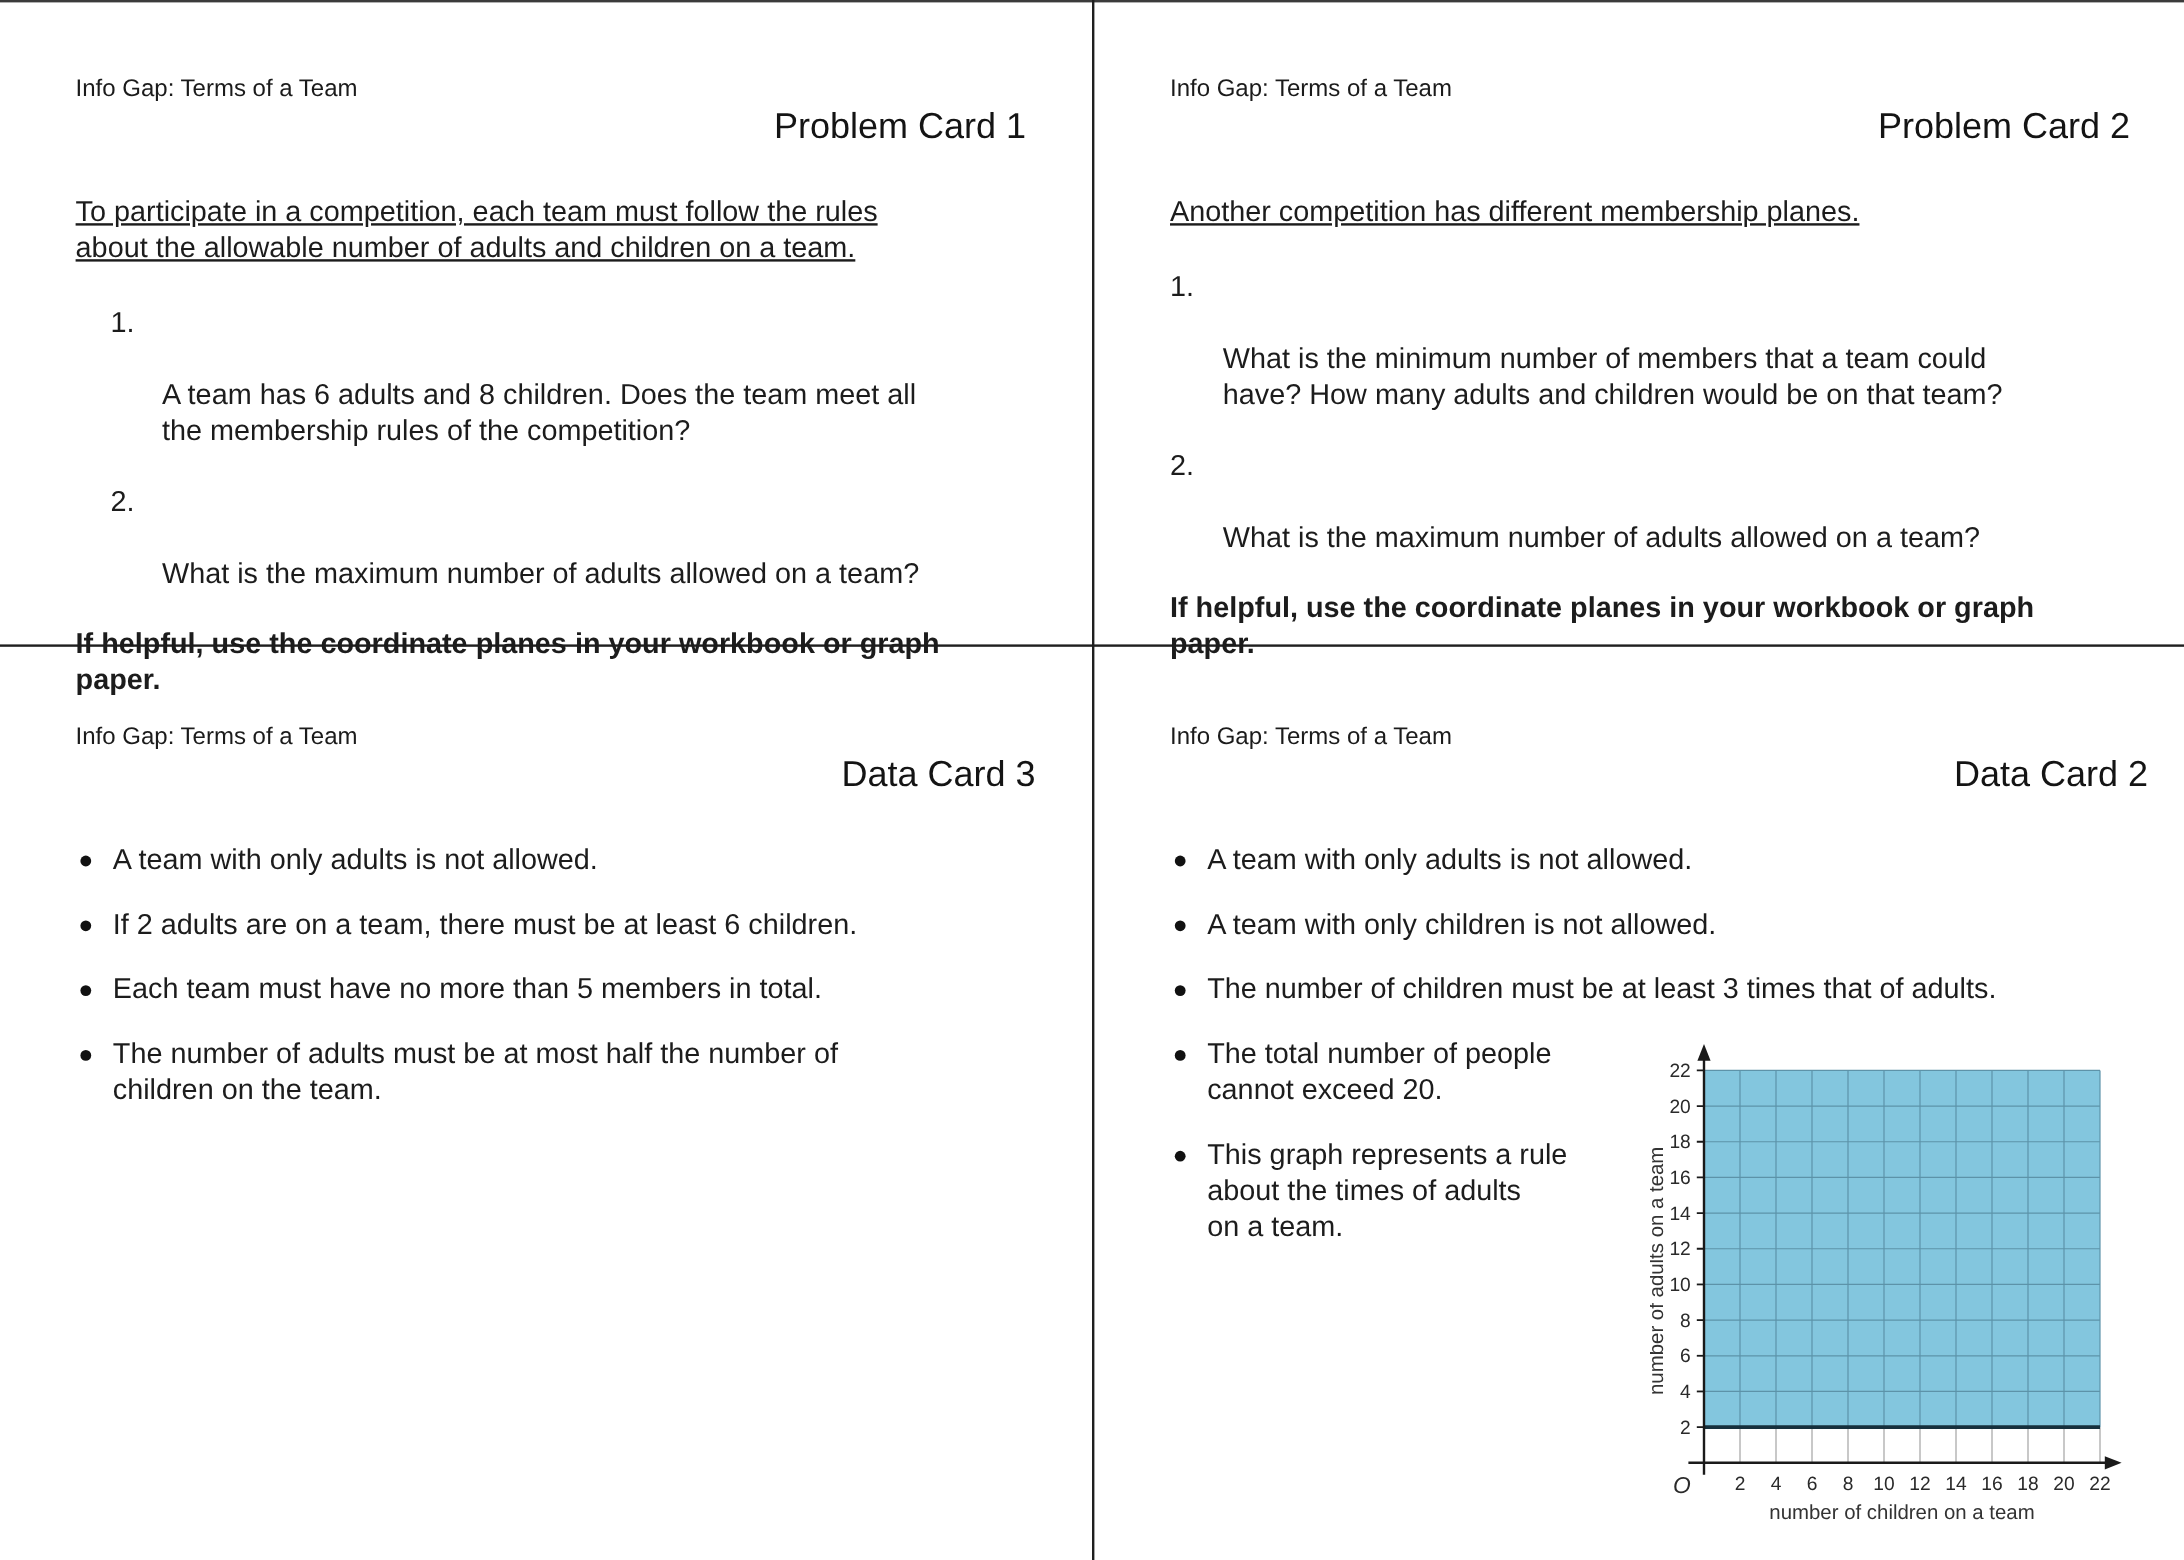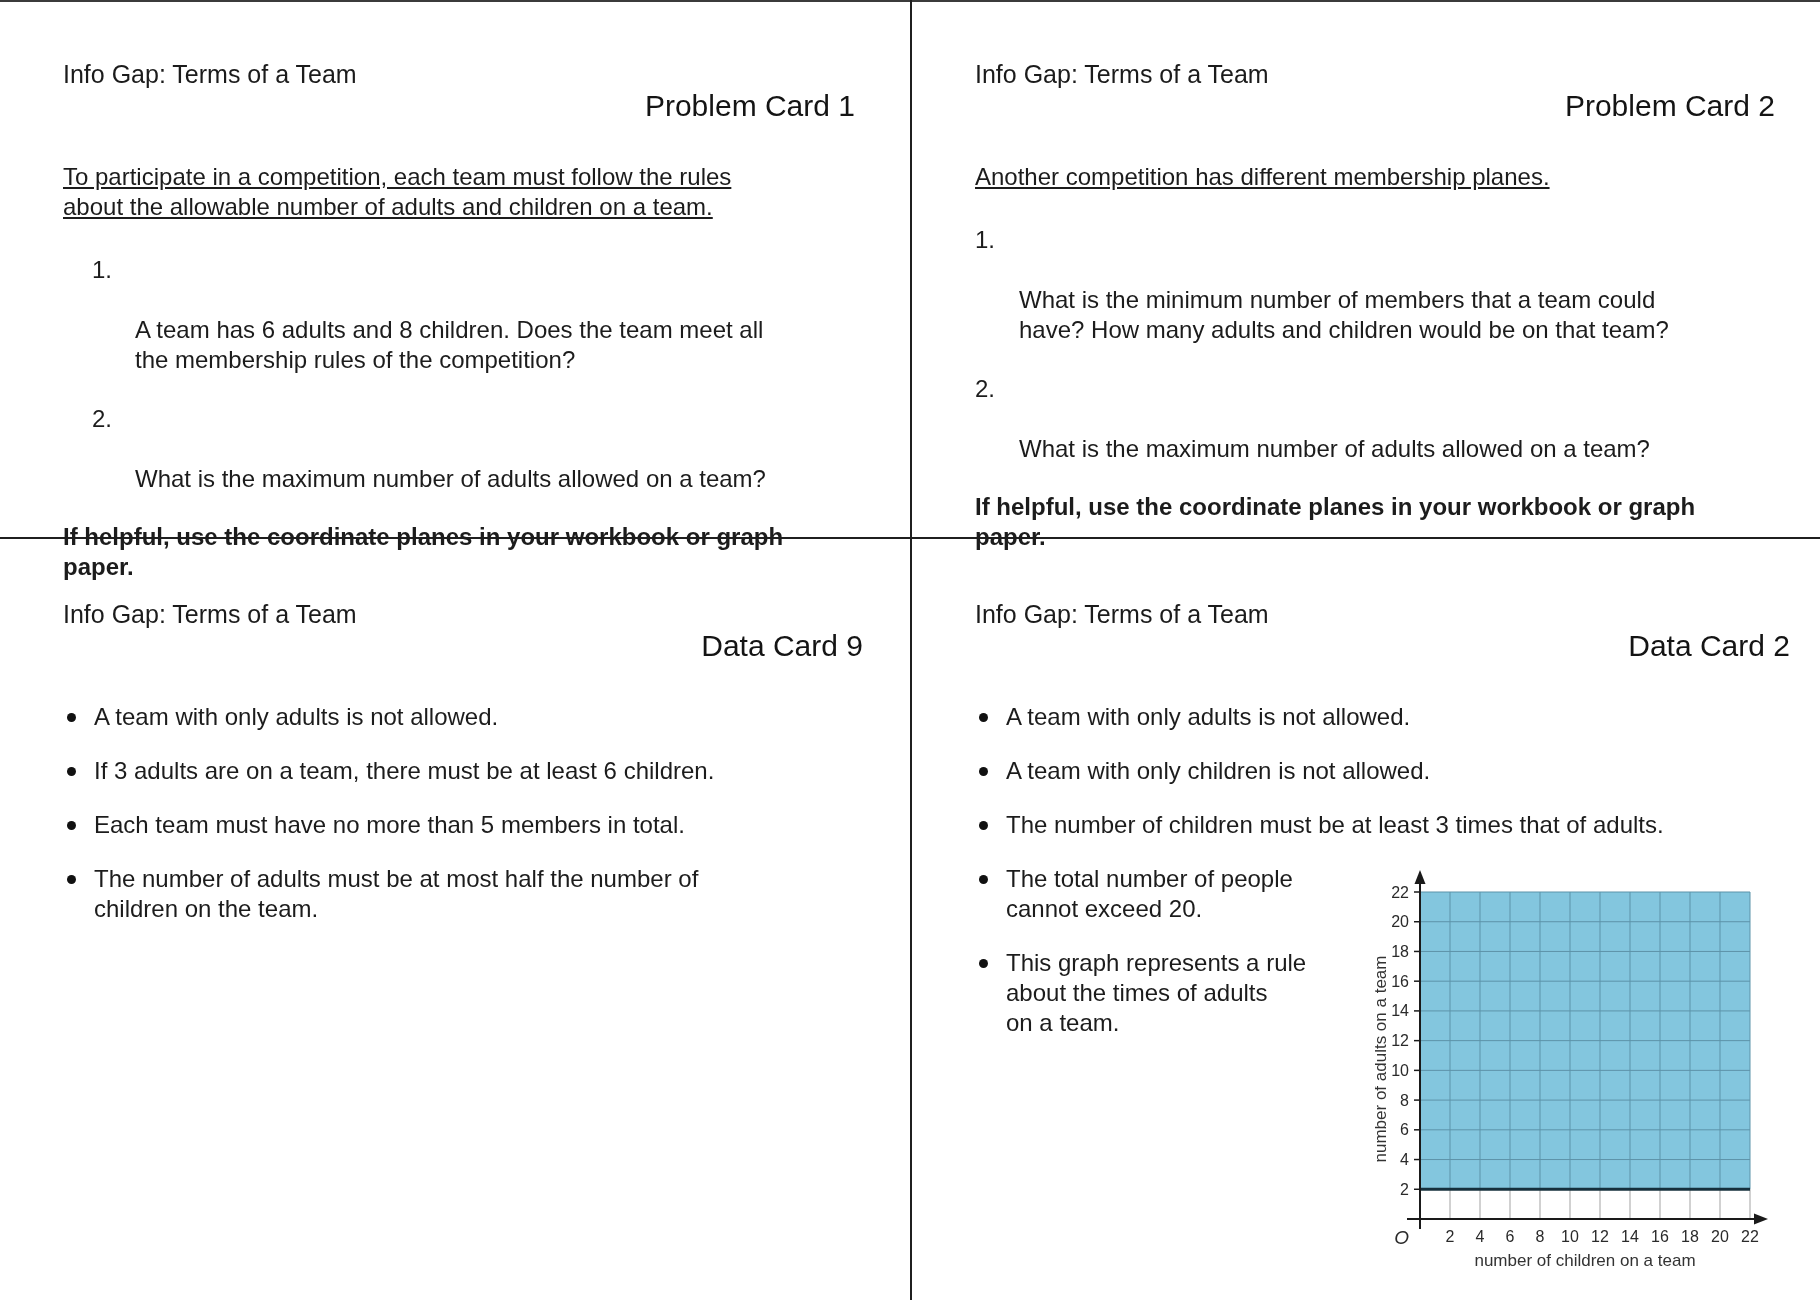--- a/index.html
+++ b/index.html
@@ -10,21 +10,21 @@
   .top-border{position:absolute;left:0;top:0;width:1820px;height:2px;background:#3b3b3b;}
   .v-divider{position:absolute;left:910px;top:0;width:2px;height:1300px;background:#1f1f1f;}
   .h-divider{position:absolute;left:0;top:537px;width:1820px;height:2px;background:#1f1f1f;}
 
   .card{position:absolute;}
   .card-tl{left:63px;top:62px;width:792px;}
   .card-tr{left:975px;top:62px;width:800px;}
   .card-bl{left:63px;top:602px;width:800px;}
   .card-br{left:975px;top:602px;width:815px;}
 
-  .eyebrow{font-size:25px;line-height:24px;color:#1b1b1b;}
+  .eyebrow{font-size:20px;line-height:24px;color:#1b1b1b;}
   .card-title{font-size:30px;line-height:40px;color:#141414;text-align:right;}
   .body-text{font-size:24px;line-height:30px;white-space:pre-line;color:#1c1c1c;}
   .intro{margin-top:36px;text-decoration:underline;}
   ol.plist{list-style:none;margin:33px 0 0 0;padding:0;}
   ol.plist li{position:relative;}
   ol.plist li + li{margin-top:29px;}
   .card-tl ol.plist li{padding-left:72px;}
   .card-tl ol.plist .num{position:absolute;left:29px;top:0;}
   .card-tr ol.plist li{padding-left:44px;}
   .card-tr ol.plist .num{position:absolute;left:0;top:0;}
@@ -81,24 +81,24 @@
         <span class="num">2.</span>
         <span>What is the maximum number of adults allowed on a team?</span>
       </li>
     </ol>
     <div class="body-text outro">If helpful, use the coordinate planes in your workbook or graph
 paper.</div>
   </div>
 
   <div class="card card-bl">
     <div class="eyebrow">Info Gap: Terms of a Team</div>
-    <div class="card-title">Data Card 9</div>
+    <div class="card-title">Data Card 3</div>
     <ul class="blist">
       <li class="body-text">A team with only adults is not allowed.</li>
-      <li class="body-text">If 3 adults are on a team, there must be at least 6 children.</li>
+      <li class="body-text">If 2 adults are on a team, there must be at least 6 children.</li>
       <li class="body-text">Each team must have no more than 5 members in total.</li>
       <li class="body-text">The number of adults must be at most half the number of
 children on the team.</li>
     </ul>
   </div>
 
   <div class="card card-br">
     <div class="eyebrow">Info Gap: Terms of a Team</div>
     <div class="card-title">Data Card 2</div>
     <ul class="blist">

